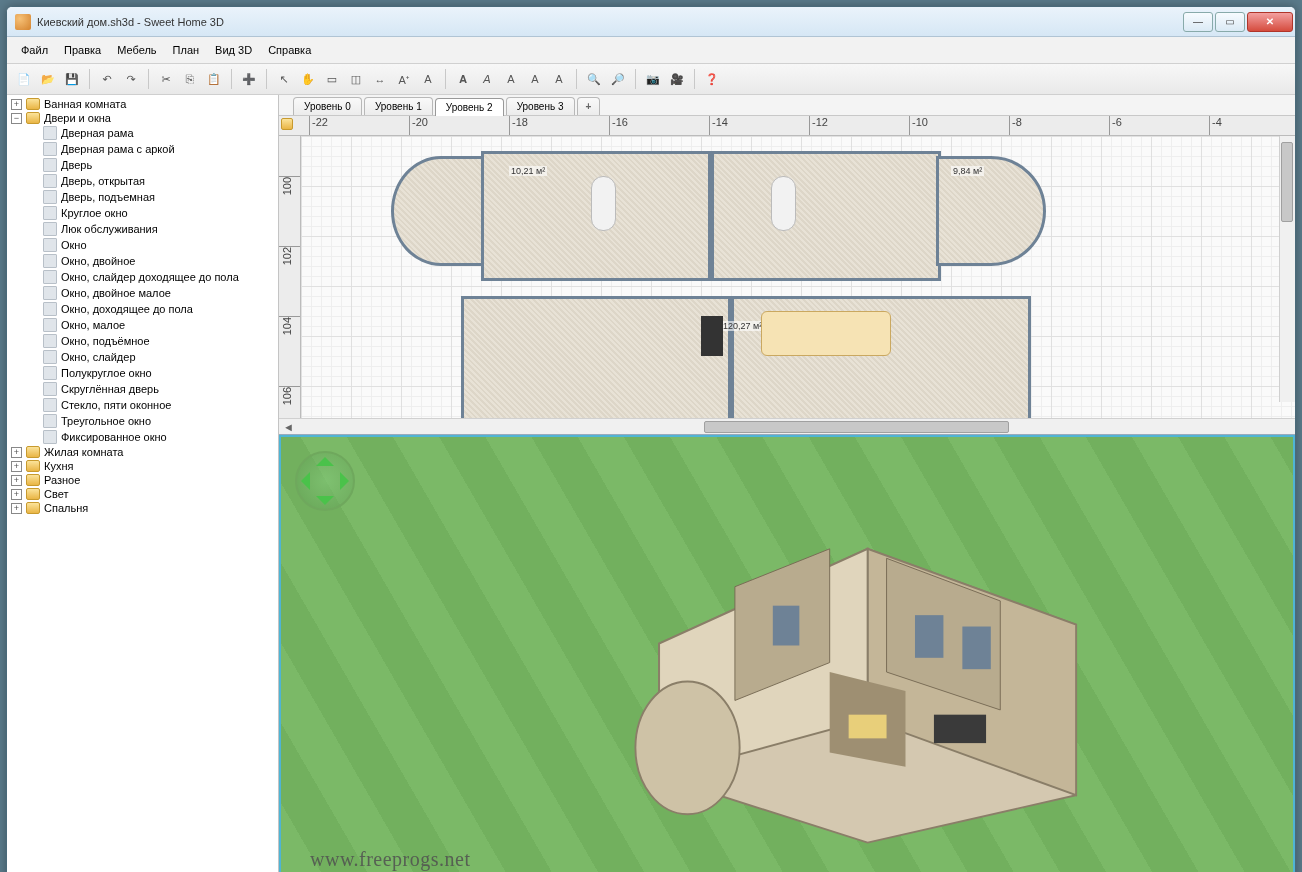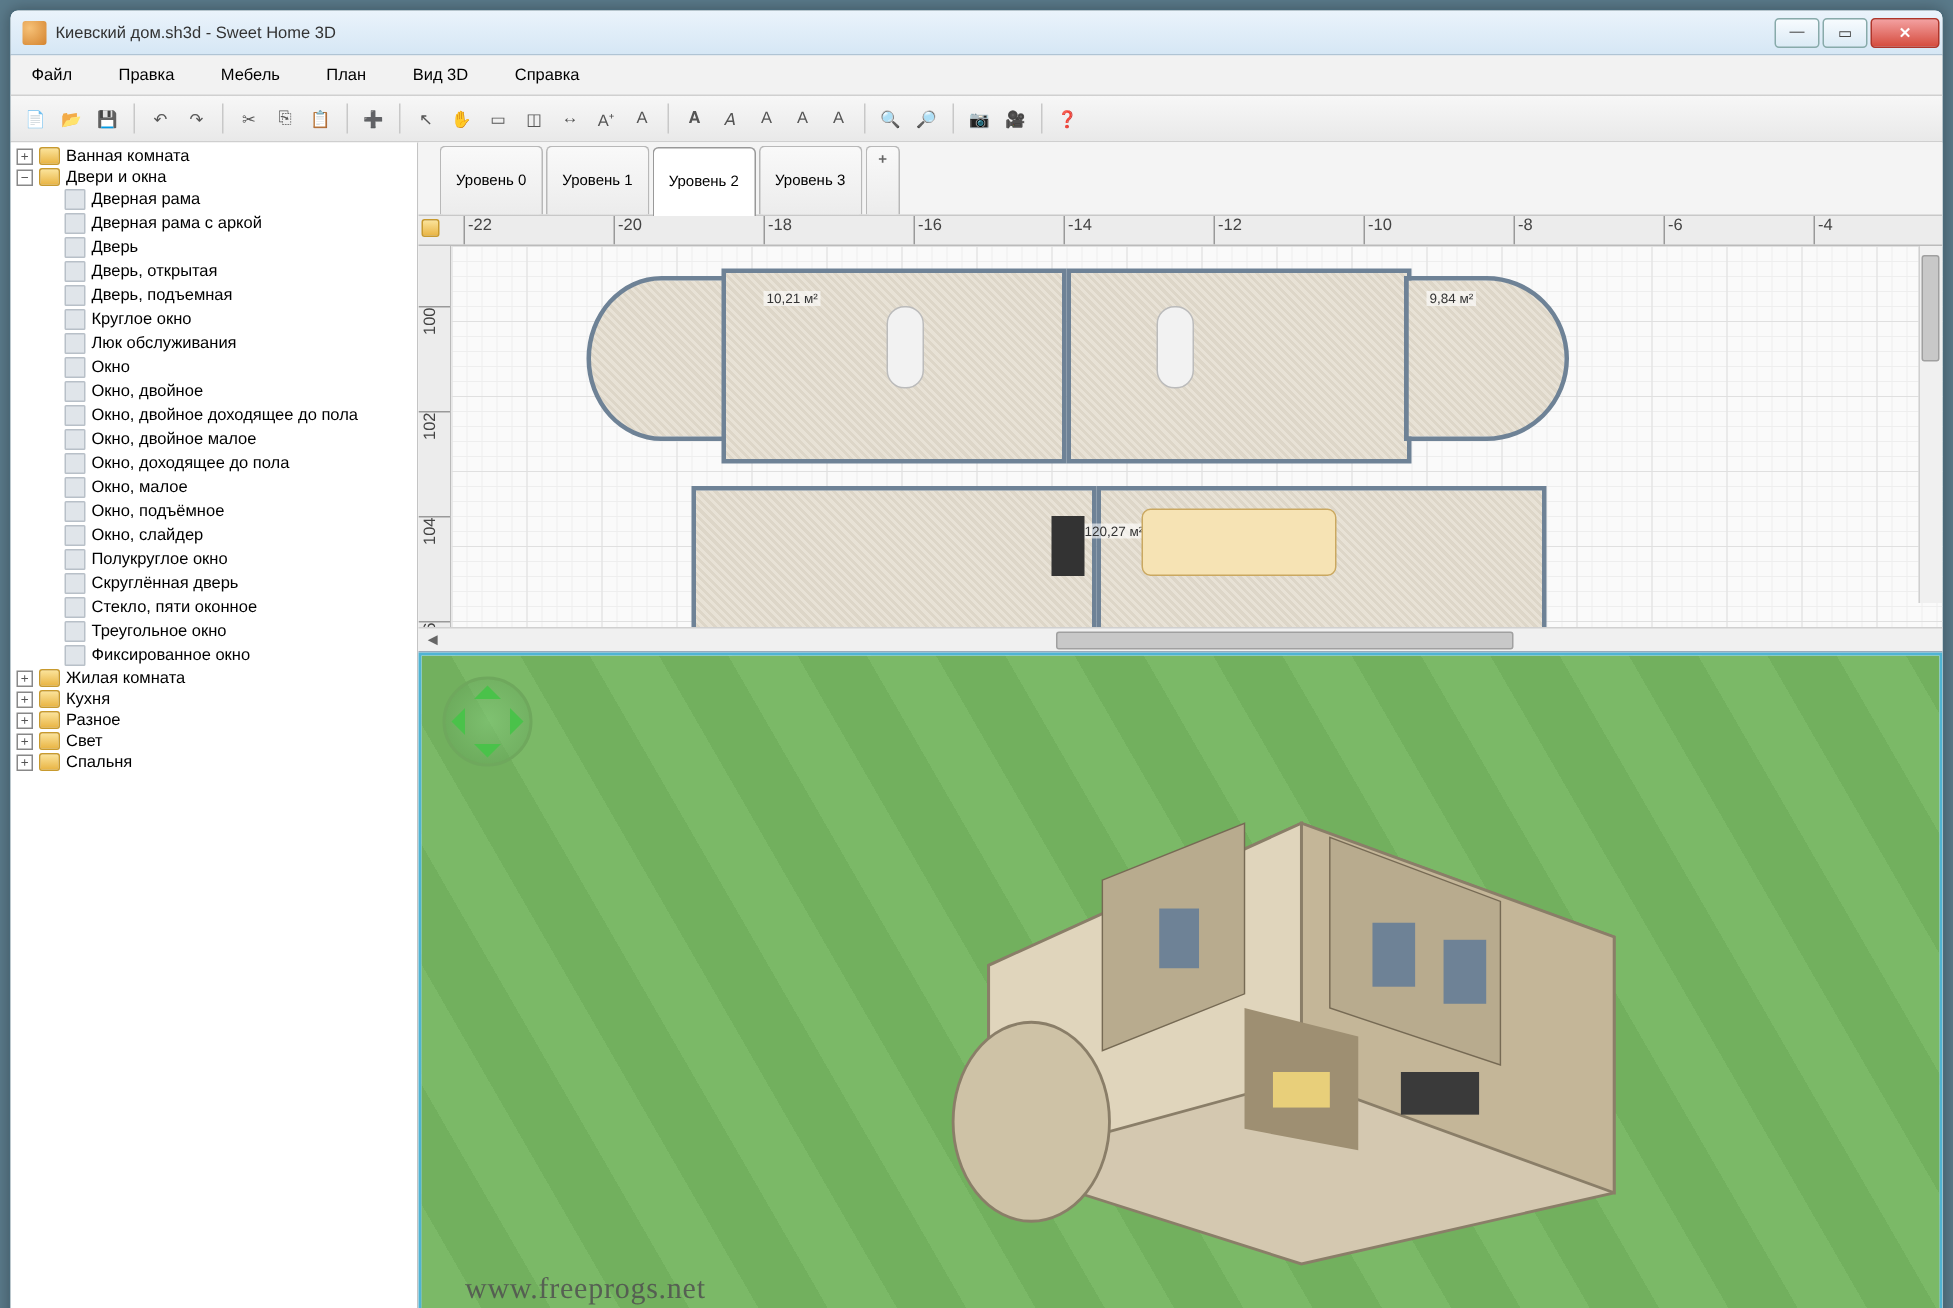--- a/index.html
+++ b/index.html
@@ -4,36 +4,36 @@
 <style>
 * { margin: 0; padding: 0; box-sizing: border-box; font-family: "Segoe UI", Tahoma, sans-serif; font-size: 11px; }
 body { background: #5a7a8a; padding: 6px; }
 .window { background: #fff; border: 1px solid #4a6a7a; border-radius: 6px 6px 0 0; overflow: hidden; box-shadow: 0 0 10px rgba(0,0,0,0.3); }
 .titlebar { background: linear-gradient(#eaf3fb, #d6e7f5); height: 30px; display: flex; align-items: center; padding: 0 2px 0 8px; border-bottom: 1px solid #b0c4d4; }
 .titlebar .app-icon { width: 16px; height: 16px; margin-right: 6px; background: radial-gradient(circle at 30% 30%, #f6c177, #d4832e); border-radius: 2px; }
 .titlebar .title { flex: 1; color: #333; }
 .win-controls { display: flex; gap: 0; }
 .win-btn { width: 30px; height: 20px; border: 1px solid #8aa; border-radius: 3px; margin-left: 2px; display: flex; align-items: center; justify-content: center; background: linear-gradient(#f7fbfe,#dbeaf5); color:#444; font-size:10px; }
 .win-btn.close { background: linear-gradient(#f3a0a0,#d54c3e); border-color:#b0352a; color:#fff; width:46px; font-weight:bold; }
-.menubar { background: #f2f2f2; padding: 4px 6px; display: flex; gap: 15px; border-bottom: 1px solid #d0d0d0; }
+.menubar { background: #f2f2f2; padding: 4px 6px; display: flex; gap: 0; border-bottom: 1px solid #d0d0d0; }
 .menubar span { padding: 3px 8px; cursor: default; }
 .toolbar { background: linear-gradient(#f7f7f7,#e9e9e9); padding: 4px 6px; display: flex; align-items: center; gap: 2px; border-bottom: 1px solid #cfcfcf; }
 .tbtn { width: 22px; height: 22px; display: flex; align-items: center; justify-content: center; border-radius: 3px; color:#555; }
 .tsep { width: 1px; height: 20px; background: #c8c8c8; margin: 0 4px; }
 .workspace { display: flex; height: 790px; }
 .sidebar { width: 272px; background: #fff; border-right: 1px solid #c4c4c4; overflow-y: auto; padding: 2px 0; }
 .tree-item { display: flex; align-items: center; padding: 1px 4px; white-space: nowrap; cursor: default; }
 .expander { width: 11px; height: 11px; border: 1px solid #888; font-size: 9px; line-height: 9px; text-align: center; margin-right: 4px; color:#555; background:#fff; }
 .folder-icon { width: 14px; height: 12px; background: linear-gradient(#fbe39a,#e9b545); border: 1px solid #c89a2e; border-radius: 2px; margin-right: 4px; }
 .item-icon { width: 14px; height: 14px; background: #e0e5ea; border: 1px solid #b8c0c8; margin-right: 4px; margin-left:18px; border-radius:1px; }
 .level1 { padding-left: 18px; }
 .main { flex: 1; display: flex; flex-direction: column; background:#fff; }
 .plan-area { height: 340px; display: flex; flex-direction: column; border-bottom: 1px solid #9ab; position:relative; }
 .tabs { display: flex; background: #f4f4f4; border-bottom: 1px solid #c8c8c8; padding: 2px 4px 0 14px; gap:0; }
-.tab { padding: 17px 10px; border: 1px solid #b8b8b8; border-bottom: none; background: linear-gradient(#f9f9f9,#ececec); margin-right: 2px; border-radius: 4px 4px 0 0; font-size:10px; }
+.tab { padding: 3px 10px; border: 1px solid #b8b8b8; border-bottom: none; background: linear-gradient(#f9f9f9,#ececec); margin-right: 2px; border-radius: 4px 4px 0 0; font-size:10px; }
 .tab.active { background: #fff; border-color:#999; font-weight: normal; position:relative; top:1px; }
 .tab.add { padding: 3px 8px; font-weight:bold; color:#666; }
 .ruler-h { height: 20px; background: #ececec; border-bottom: 1px solid #bbb; display: flex; font-size: 9px; color:#444; position:relative; overflow:hidden; }
 .ruler-h .tick { position:absolute; top:0; border-left:1px solid #999; padding-left:2px; height:100%; display:flex; align-items:flex-start; }
 .plan-body { flex:1; display:flex; overflow:hidden; }
 .ruler-v { width: 22px; background: #ececec; border-right: 1px solid #bbb; position:relative; font-size:9px; color:#444; }
 .ruler-v .vtick { position:absolute; left:0; width:100%; border-top:1px solid #999; padding-left:2px; }
 .canvas { flex:1; background: #fafafa; 
   background-image: linear-gradient(#e0e0e0 1px, transparent 1px), linear-gradient(90deg, #e0e0e0 1px, transparent 1px),
                     linear-gradient(#eee 1px, transparent 1px), linear-gradient(90deg, #eee 1px, transparent 1px);
@@ -167,21 +167,21 @@
         <div class="tree-item level1">
           <div class="item-icon"></div>
           <span>Окно</span>
         </div>
         <div class="tree-item level1">
           <div class="item-icon"></div>
           <span>Окно, двойное</span>
         </div>
         <div class="tree-item level1">
           <div class="item-icon"></div>
-          <span>Окно, двойное доходящее до пола</span>
+          <span>Окно, слайдер доходящее до пола</span>
         </div>
         <div class="tree-item level1">
           <div class="item-icon"></div>
           <span>Окно, двойное малое</span>
         </div>
         <div class="tree-item level1">
           <div class="item-icon"></div>
           <span>Окно, доходящее до пола</span>
         </div>
         <div class="tree-item level1">

